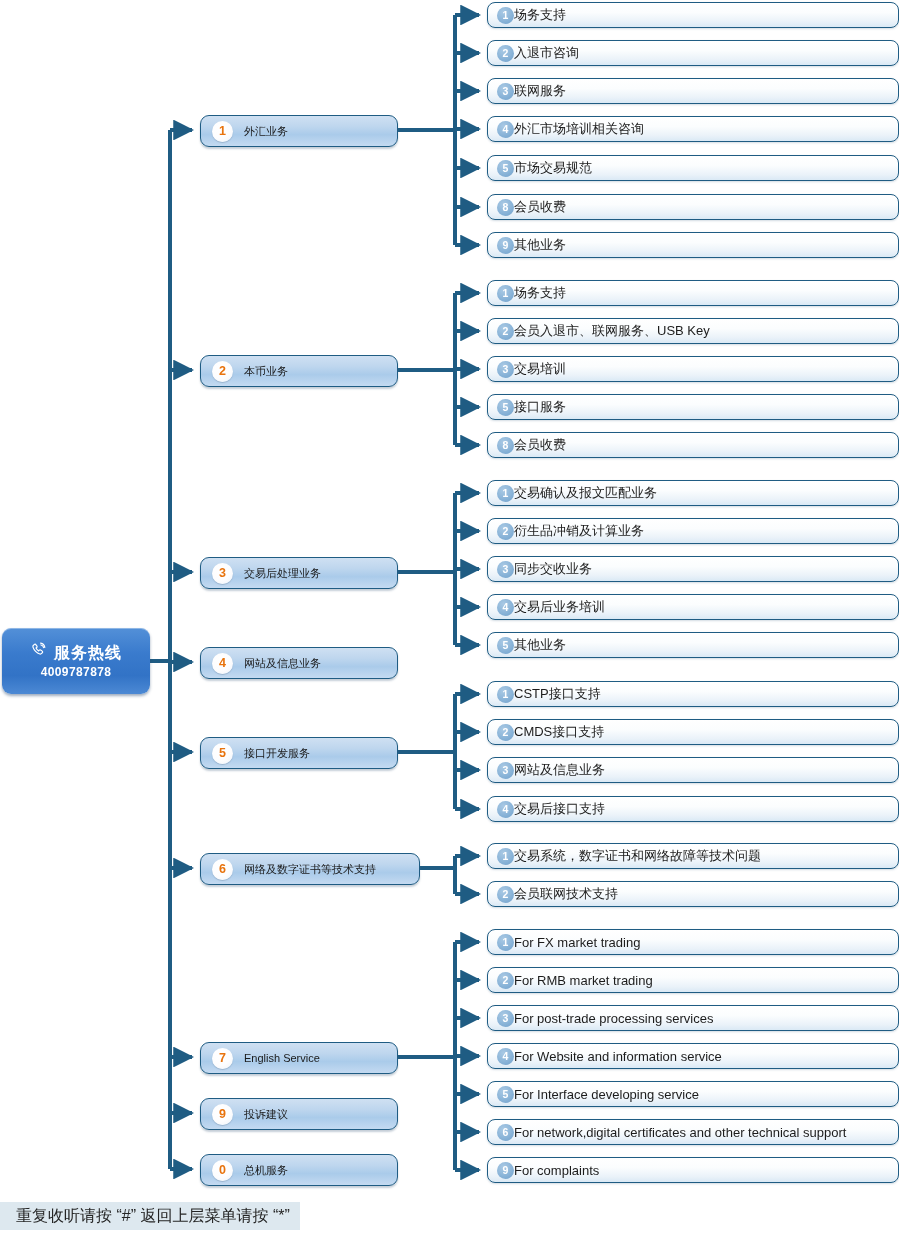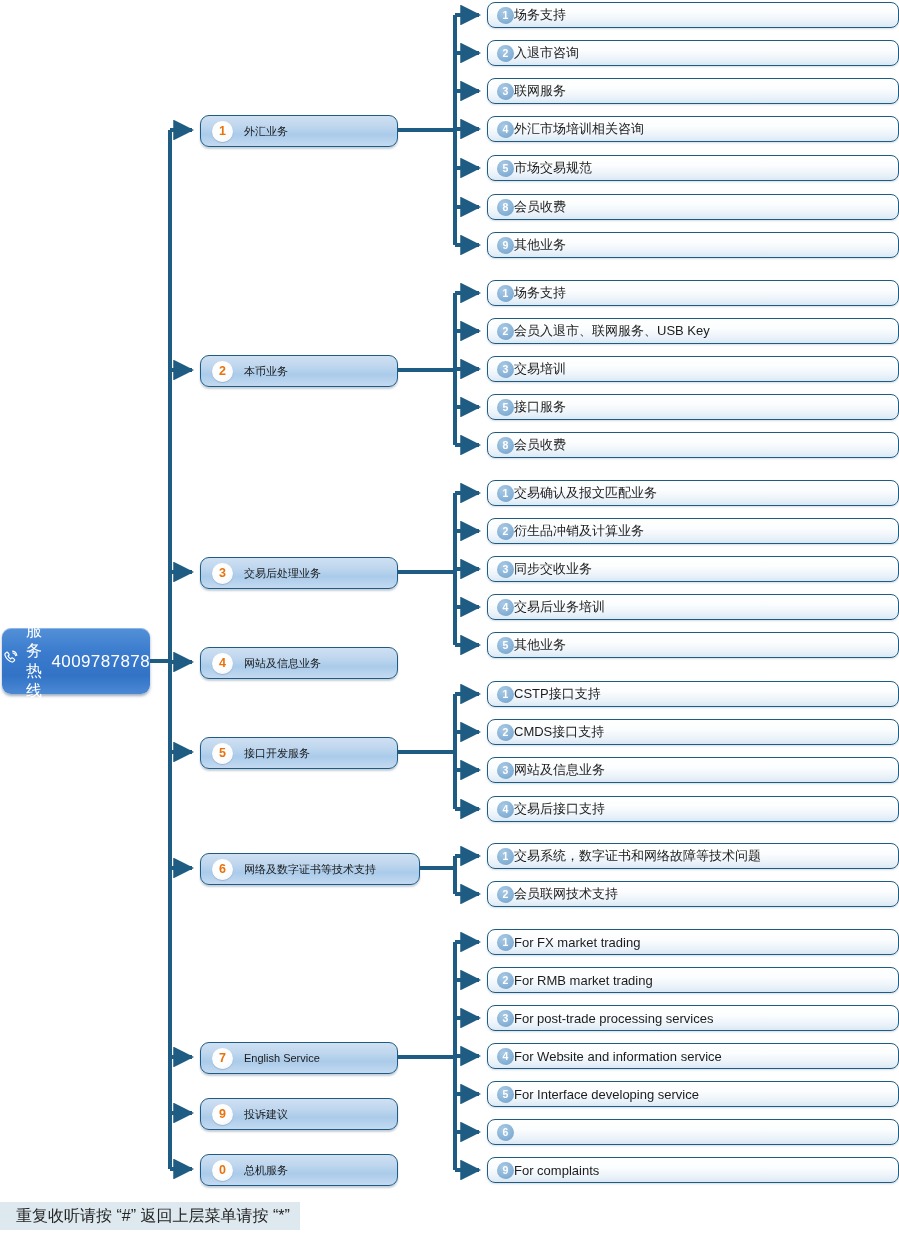--- a/index.html
+++ b/index.html
@@ -25,32 +25,33 @@
   
   .root-box{
     position:absolute;
     left:2px; top:628px;
     width:148px; height:66px;
     border-radius:9px;
     background:linear-gradient(180deg,#5390d8 0%,#3a7bcd 38%,#3273c6 72%,#4c89d4 100%);
     box-shadow:0 2px 3px rgba(40,70,110,.45), inset 0 1px 0 rgba(255,255,255,.35);
     color:#ffffff;
     display:flex;
-    flex-direction:row;
+    flex-direction:column;
     align-items:center;
     justify-content:center;
     line-height:1.25;
     z-index:6;
+    font-weight:bold;
   }
   .root-line1{
     display:flex; align-items:center; gap:7px;
     font-size:16px; letter-spacing:1px;
   }
   .root-line2{
-    font-size:17px; letter-spacing:.4px; margin-top:1px;
+    font-size:12px; letter-spacing:.4px; margin-top:1px;
   }
   .phone-ico{display:block;}
 
   
   .l1{
     position:absolute;
     height:30px;
     border:1.6px solid #1f5c83;
     border-radius:9px;
     background:linear-gradient(180deg,#cfe0f2 0%,#bed6ee 35%,#aacbea 62%,#c4daf1 100%);
@@ -350,20 +351,21 @@
       <div class="l2" style="top: 1043px;">
         <span class="num">4</span>
         <span class="lbl">For Website and information service</span>
       </div>
       <div class="l2" style="top: 1081px;">
         <span class="num">5</span>
         <span class="lbl">For Interface developing service</span>
       </div>
       <div class="l2" style="top: 1119px;">
         <span class="num">6</span>
+        <span class="lbl">For network,digital certificates and other technical support</span>
       </div>
       <div class="l2" style="top: 1157px;">
         <span class="num">9</span>
         <span class="lbl">For complaints</span>
       </div>
     </div>
 
   <div class="footer">
     <span class="ftxt">重复收听请按 “#” 返回上层菜单请按 “*”</span>
   </div>

